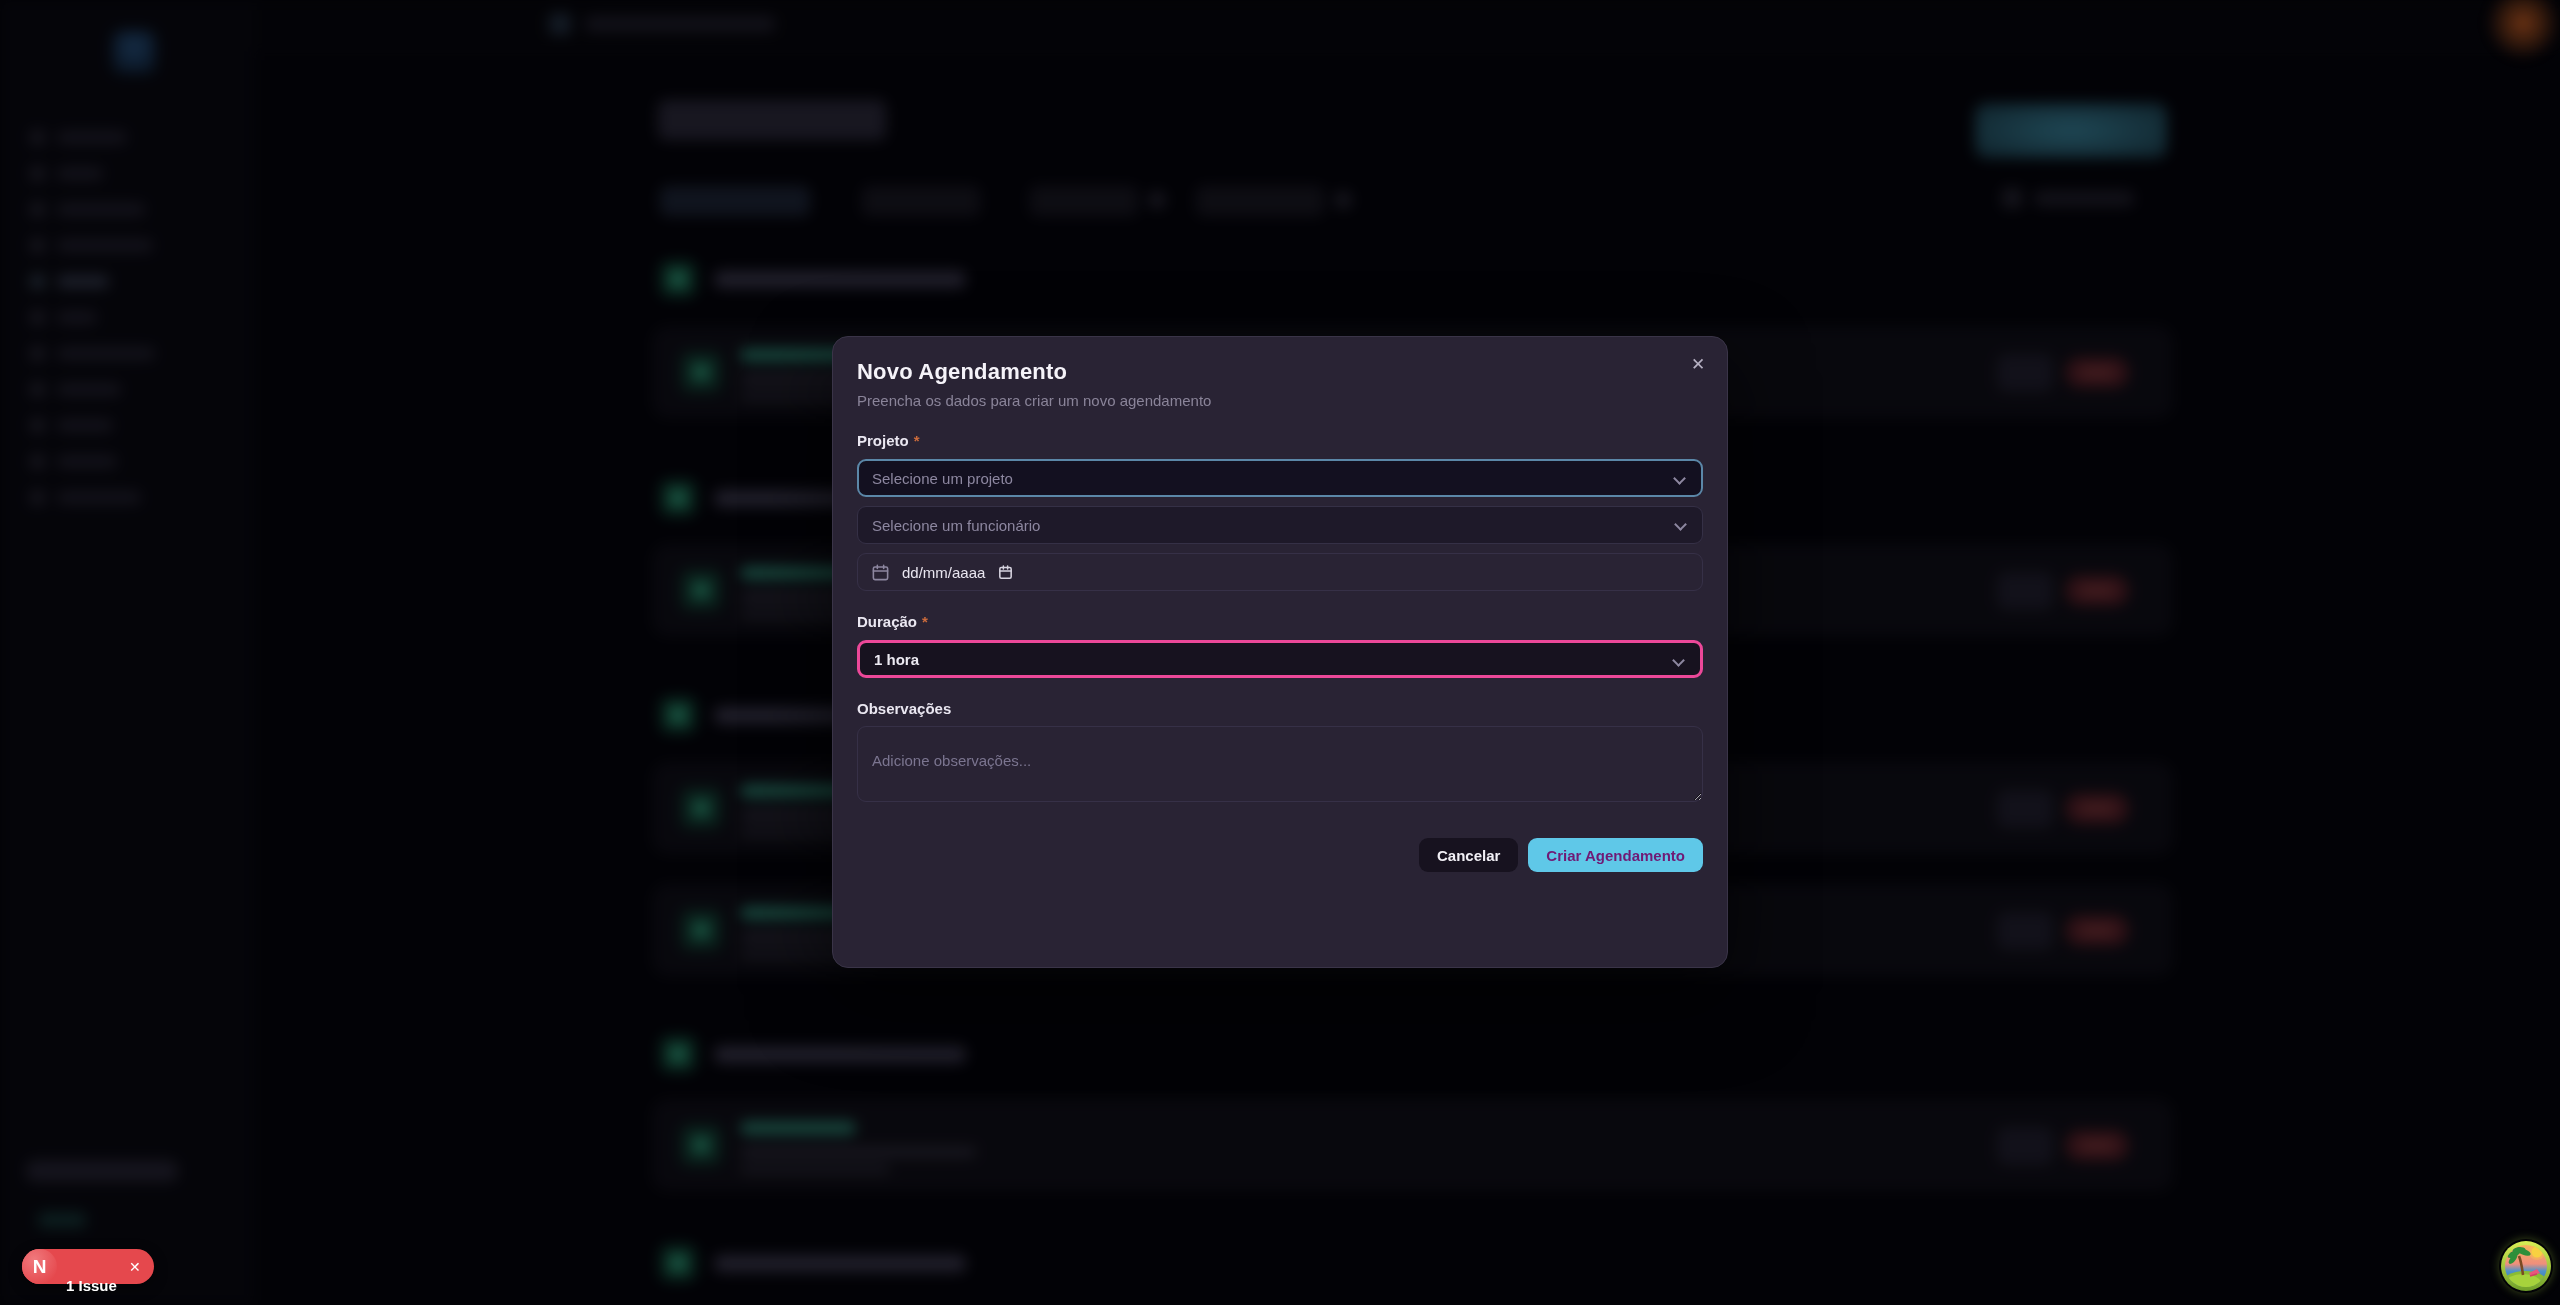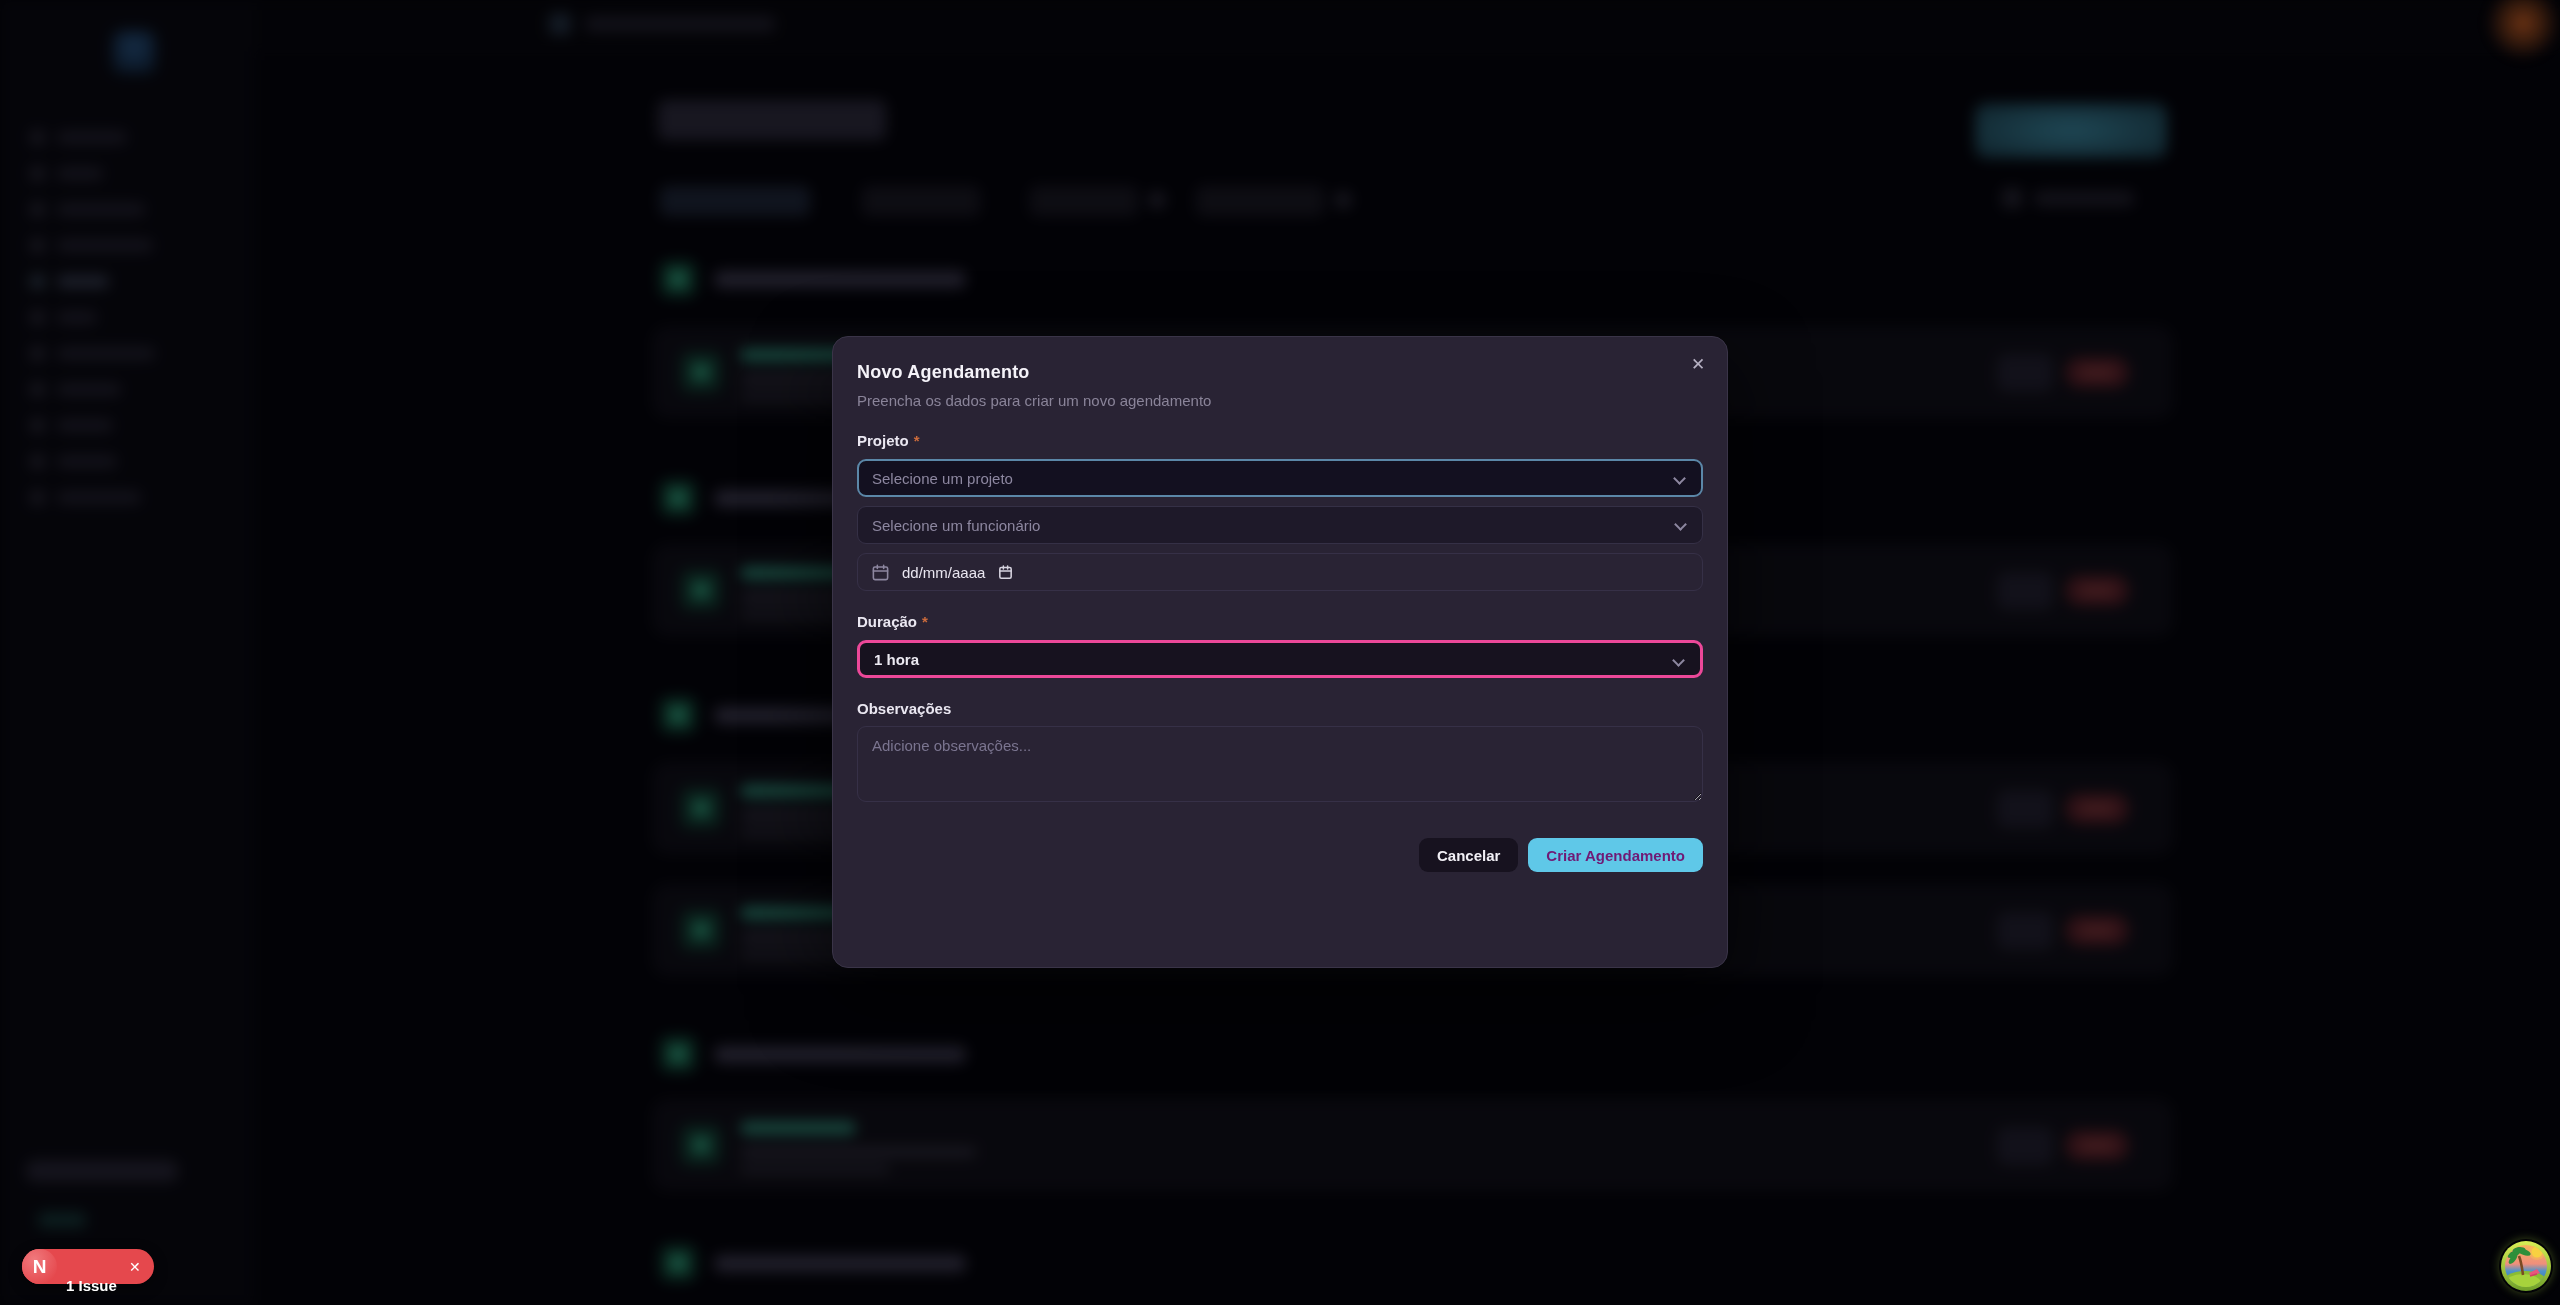--- a/index.html
+++ b/index.html
@@ -52,39 +52,39 @@
 
   
   .overlay { position:absolute; inset:0; background:rgba(2,2,5,0.52); z-index:5; }
 
   
   .modal { position:absolute; left:832px; top:336px; width:896px; height:632px; z-index:10;
            background:var(--modalbg,#292334); border:1px solid #3a3448; border-radius:16px;
            box-shadow:0 30px 80px rgba(0,0,0,.65); padding:22px 24px; color:#e9e6f0; }
   .m-close { position:absolute; right:14px; top:12px; width:30px; height:30px; display:flex; align-items:center;
              justify-content:center; color:#b5b0c2; font-size:17px; cursor:pointer; }
-  .m-title { font-size:18px; font-weight:700; color:#f5f3f9; line-height:26px; letter-spacing:.2px; }
+  .m-title { font-size:22px; font-weight:700; color:#f5f3f9; line-height:26px; letter-spacing:.2px; }
   .m-sub { margin-top:7px; font-size:15px; color:#8a8499; line-height:18px; }
   .f-label { margin-top:22px; font-size:15px; font-weight:700; color:#eae7f1; line-height:18px; }
   .f-label .req { color:var(--required,#cc6b3c); margin-left:5px; }
   .select { margin-top:9px; height:38px; border-radius:9px; display:flex; align-items:center;
             padding:0 14px; font-size:15px; color:#8d87a0; position:relative; }
   .select .chev { position:absolute; right:17px; top:13px; width:9px; height:9px;
                   border-right:2px solid #8d87a0; border-bottom:2px solid #8d87a0; transform:rotate(45deg); }
   .select.focused { background:#131020; border:2px solid var(--focus,#5b87a8); padding:0 13px; }
   .select.normal { background:#1e1929; border:1px solid #353046; }
   .select.duration { background:#17121f; border:3px solid #ec4899; }
   .select .val { color:#eceaf2; font-weight:700; }
   .input-line { margin-top:9px; height:38px; border:1px solid #363047; border-radius:9px;
                 display:flex; align-items:center; gap:12px; padding:0 13px; font-size:15px; color:#e9e6f0; }
   .two-col { display:flex; gap:20px; }
   .col { flex:1; min-width:0; }
   textarea.obs { display:block; width:100%; height:76px; margin-top:8px; background:transparent;
                  border:1px solid #363047; border-radius:9px; resize:vertical; color:#e9e6f0;
-                 font-size:15px; padding:10px 14px; font-family:"Liberation Sans", sans-serif; }
+                 font-size:15px; padding:25px 14px; font-family:"Liberation Sans", sans-serif; }
   textarea.obs::placeholder { color:#7b7590; }
   .footer { display:flex; justify-content:flex-end; gap:10px; margin-top:36px; }
   .btn { height:34px; padding:0 18px; border-radius:9px; font-size:15px; font-weight:700;
          display:flex; align-items:center; cursor:pointer; border:none; font-family:inherit; }
   .btn-cancel { background:#17121f; color:#f2f0f6; }
   .btn-submit { background:var(--accent,#5fc8e8); color:#701a75; }
 
   
   .dev-badge { position:absolute; left:22px; top:1249px; height:35px; z-index:20; display:flex; align-items:center;
                background:var(--danger,#e5484d); border-radius:18px; padding-right:13px; gap:9px;

